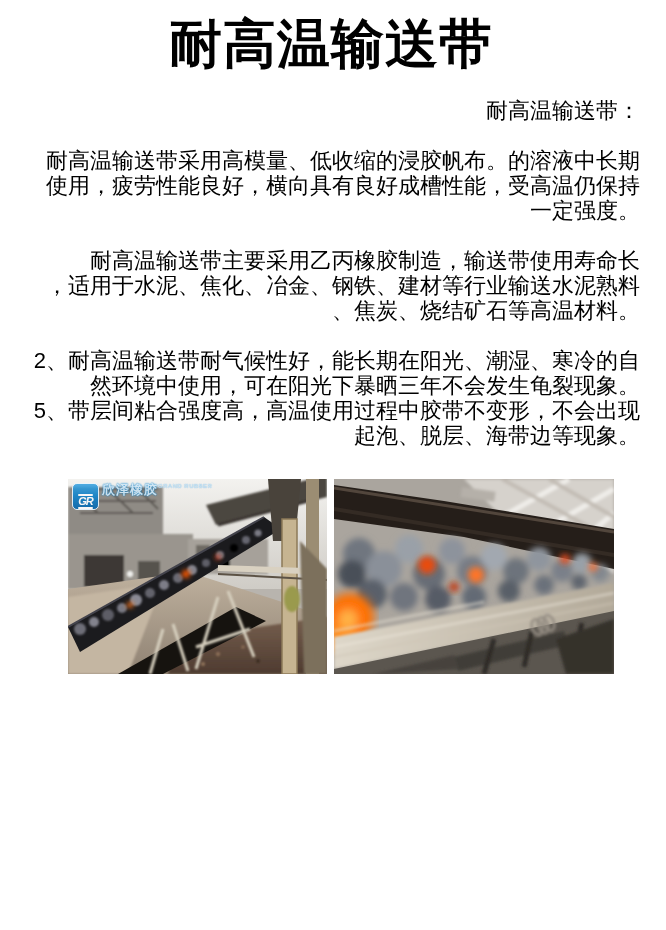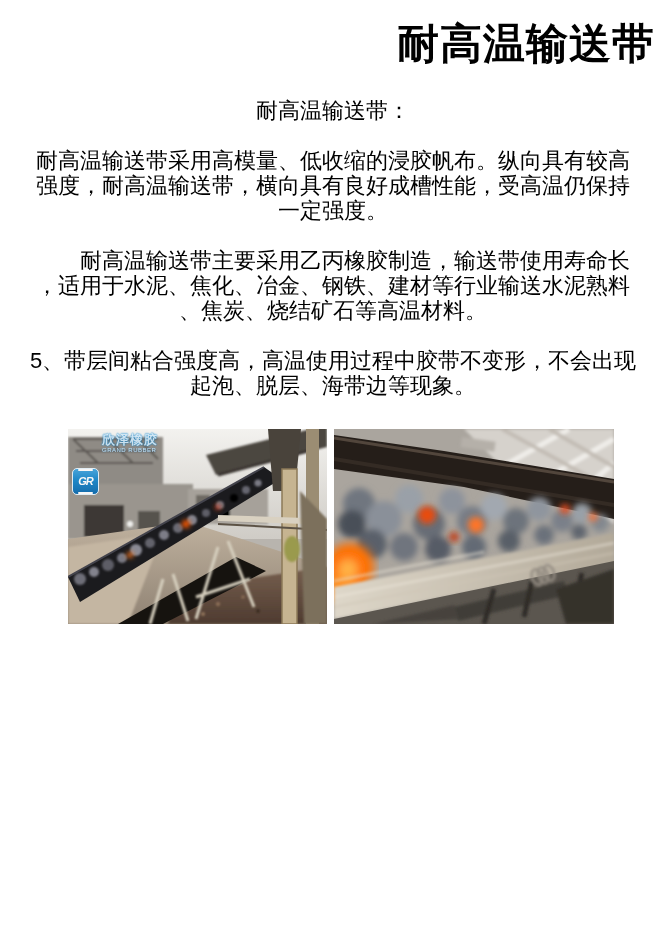--- a/index.html
+++ b/index.html
@@ -3,29 +3,29 @@
 <meta charset="utf-8">
 <style>
   html,body{margin:0;padding:0;}
   body{
     width:666px;height:930px;background:#ffffff;overflow:hidden;
     font-family:"Liberation Sans","DejaVu Sans",sans-serif;
     color:#000;
   }
   .page{width:666px;height:930px;position:relative;}
   h1.title{
-    margin:12px 11px 22px 0;
-    font-size:42px;line-height:64px;font-weight:bold;
-    text-align:right;color:#000;letter-spacing:1px;
+    margin:12px 4px 22px 0;
+    font-size:53px;line-height:64px;font-weight:bold;
+    text-align:center;color:#000;letter-spacing:1px;
   }
   .content{
     padding:0 26px;
     font-size:22px;line-height:25px;
     word-break:break-all;line-break:anywhere;
-    text-align:center;color:#000;
+    text-align:right;color:#000;
   }
   .content p{margin:0 0 25px 0;}
   .content p.tight{margin:0;}
   .photos{
     display:flex;align-items:flex-start;
     margin:31px 0 0 68px;gap:7px;
   }
   .photo{
     position:relative;margin:0;padding:0;overflow:hidden;
     background:#b8b4ae;
@@ -36,28 +36,27 @@
   
   .watermark{
     position:absolute;top:4px;left:4px;
     display:flex;align-items:flex-start;gap:3px;
     opacity:.93;pointer-events:none;
   }
   .gr-logo{
     width:25px;height:25px;border-radius:5px;
     background:linear-gradient(180deg,#43a6e0 0%,#1787cc 45%,#0b69ae 100%);
     border:1px solid #e8f4fc;
-    display:flex;flex-direction:column;align-items:center;justify-content:space-between;
+    display:flex;flex-direction:column;align-items:center;justify-content:flex-end;
     color:#fff;font-weight:bold;font-size:11px;line-height:11px;
     font-style:italic;
-    margin-top:35px;
   }
   .gr-logo .bar{width:15px;height:2px;background:#fff;border-radius:1px;}
   .gr-logo .gr-txt{letter-spacing:-1px;transform:scaleY(.95);}
-  .wm-text{display:flex;flex-direction:column;}
+  .wm-text{display:flex;flex-direction:row;}
   .wm-cn{
     font-size:13px;line-height:14px;font-weight:bold;
     color:rgba(235,245,252,.88);
     text-shadow:0 0 2px #1787cc,0 0 1px #1787cc;
     letter-spacing:1px;
   }
   .wm-en{
     font-size:6px;line-height:7px;letter-spacing:.5px;
     color:rgba(240,248,255,.85);
     text-shadow:0 0 1px #1787cc;
@@ -65,22 +64,23 @@
 </style>
 </head>
 <body>
 
 <div class="page">
 
   <h1 class="title">耐高温输送带</h1>
 
   <div class="content">
     <p>耐高温输送带：</p>
-    <p>耐高温输送带采用高模量、低收缩的浸胶帆布。纵向具有较高强度，耐高温输送带，横向具有良好成槽性能，受高温仍保持一定强度。</p>
+    <p>耐高温输送带采用高模量、低收缩的浸胶帆布。的溶液中长期使用，疲劳性能良好，横向具有良好成槽性能，受高温仍保持一定强度。</p>
     <p>　　耐高温输送带主要采用乙丙橡胶制造，输送带使用寿命长，适用于水泥、焦化、冶金、钢铁、建材等行业输送水泥熟料、焦炭、烧结矿石等高温材料。</p>
+    <p class="tight">2、耐高温输送带耐气候性好，能长期在阳光、潮湿、寒冷的自然环境中使用，可在阳光下暴晒三年不会发生龟裂现象。</p>
     <p class="tight">5、带层间粘合强度高，高温使用过程中胶带不变形，不会出现起泡、脱层、海带边等现象。</p>
   </div>
 
   <div class="photos">
 
     <figure class="photo left">
       <svg viewBox="0 0 259 195" preserveAspectRatio="none">
         <defs>
           <linearGradient id="skyG" x1="0" y1="0" x2="0" y2="1">
             <stop offset="0" stop-color="#f3f2ef"></stop>

